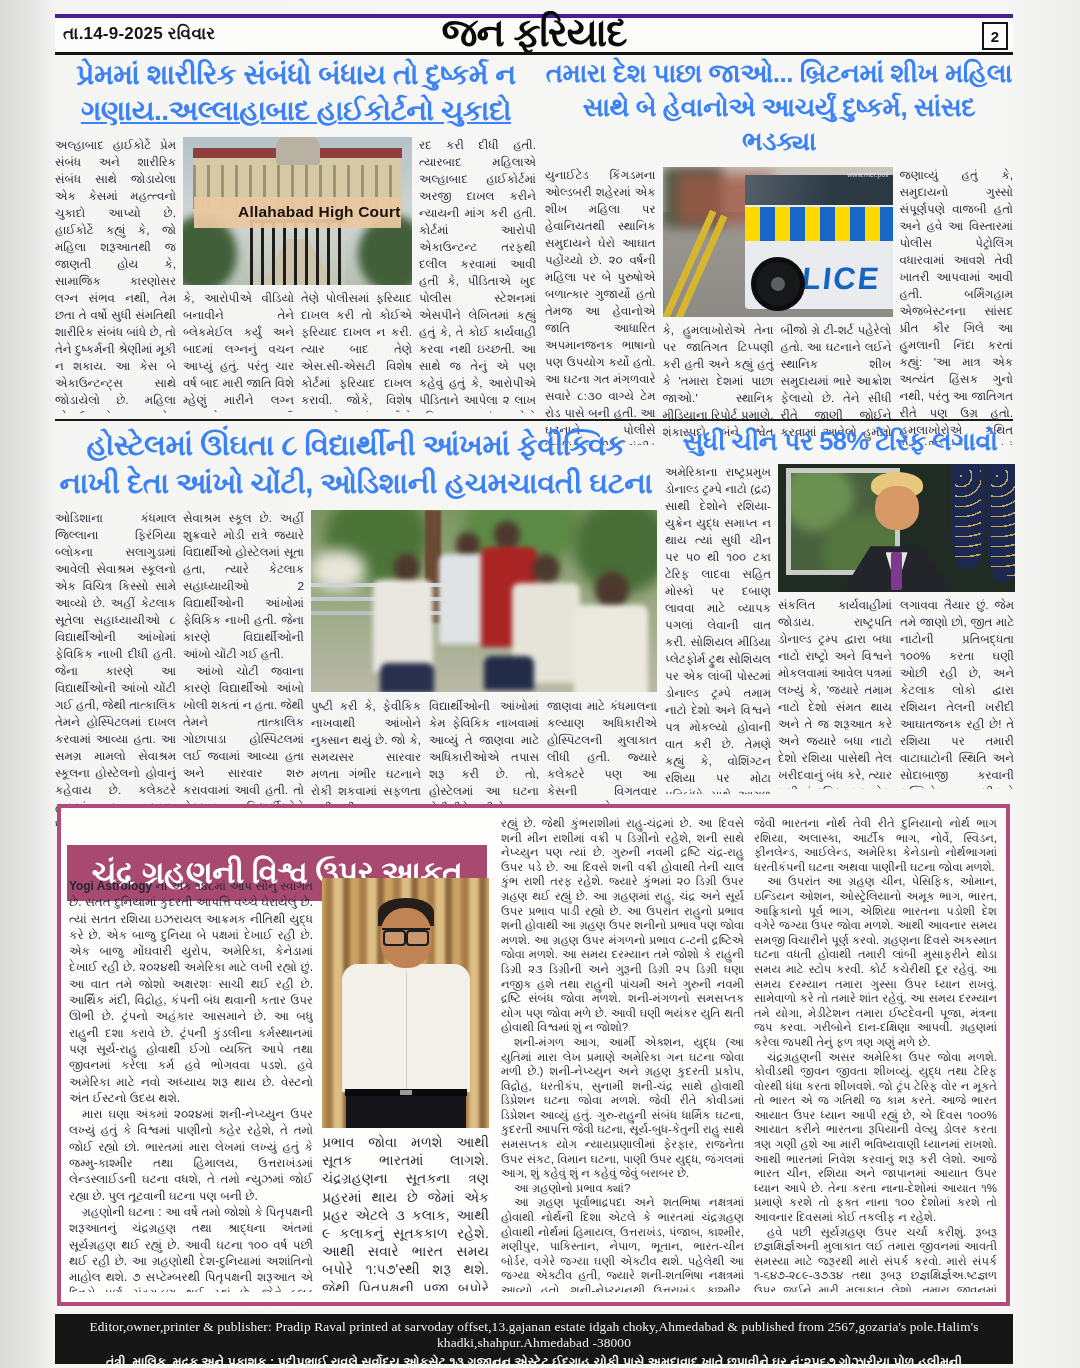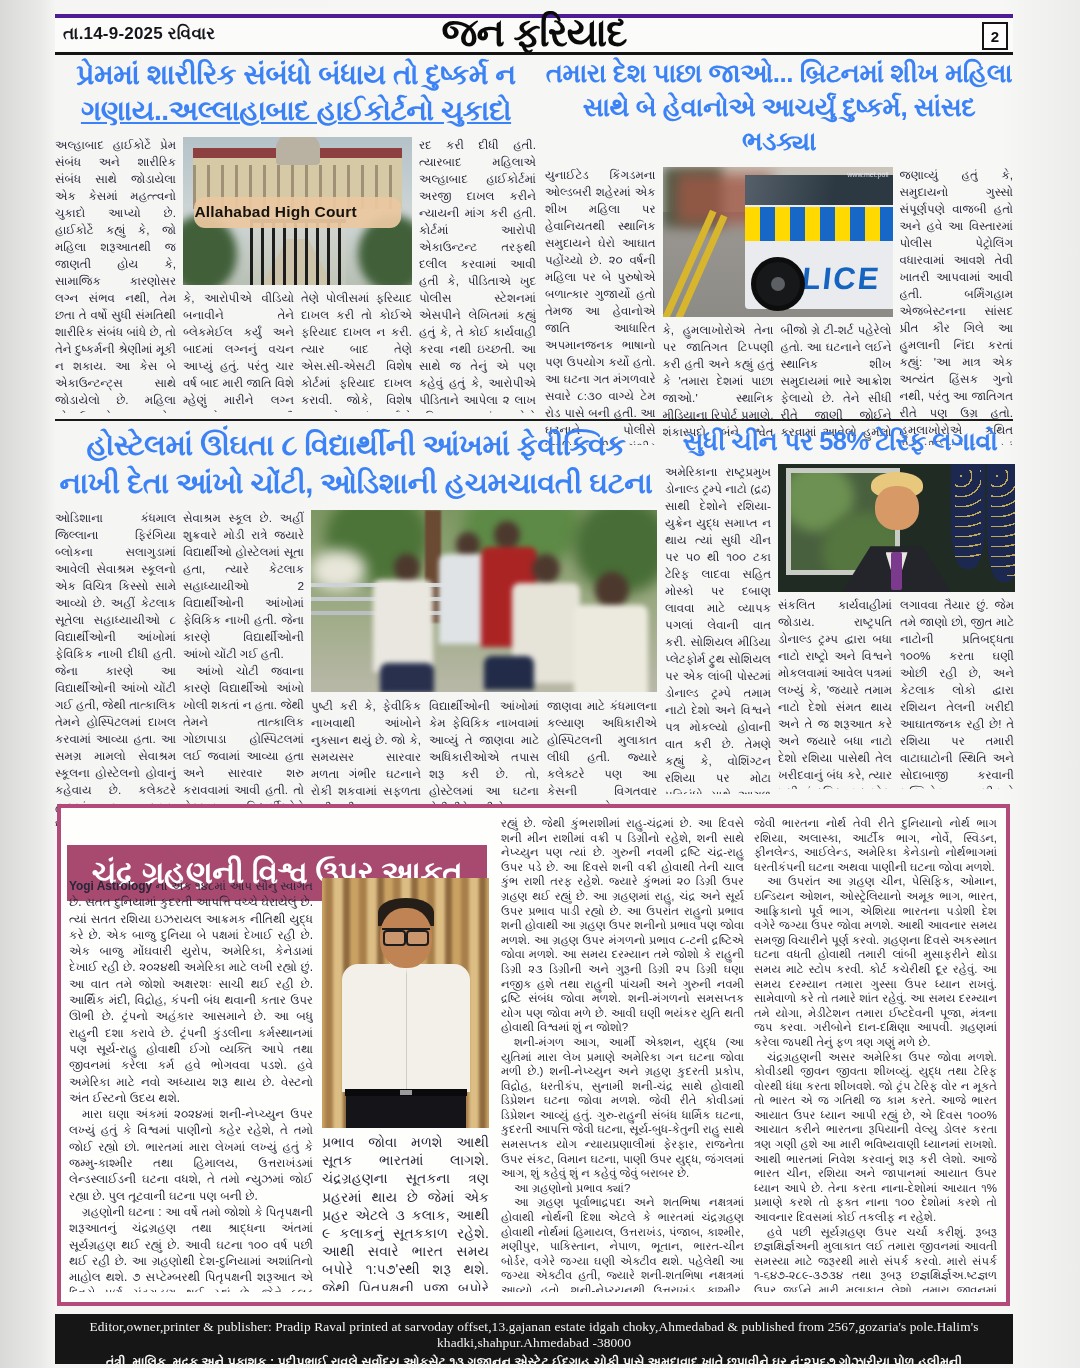--- a/index.html
+++ b/index.html
@@ -29,21 +29,21 @@
   .photo{position:relative;overflow:hidden;background:#9aa49c;}
   
   .sky{position:absolute;inset:0;background:linear-gradient(#b4c2c8,#cfd6d6 55%,#b8c0b4);}
   .bldg{position:absolute;left:10px;right:10px;top:20px;height:52px;background:#d6c9a6;}
   .roof{position:absolute;left:0;right:0;top:-9px;height:10px;background:#8e4040;}
   .dome{position:absolute;left:50%;top:-26px;width:44px;height:34px;margin-left:-22px;border-radius:50% 50% 10% 10%;background:#b9b1a2;}
   .winds{position:absolute;inset:8px 0 0 0;background:repeating-linear-gradient(90deg,rgba(60,40,30,.35) 0 3px,transparent 3px 14px);}
   .tree{position:absolute;width:70px;height:78px;border-radius:50%;background:#41603a;filter:blur(4px);}
   .gate{position:absolute;left:50%;bottom:0;width:96px;height:62px;margin-left:-48px;background:repeating-linear-gradient(90deg,#1d1d1d 0 3px,rgba(220,215,195,.25) 3px 11px);border-top:4px solid #1d1d1d;}
   .path{position:absolute;left:50%;bottom:0;width:70px;height:46px;margin-left:-35px;background:#c9bb9c;clip-path:polygon(35% 0,65% 0,100% 100%,0 100%);opacity:.85;}
-  .hclabel{position:absolute;left:5%;right:5%;top:41%;background:rgba(235,200,160,.93);color:#16120c;font-weight:800;font-size:15.5px;text-align:left;padding:4px 0;letter-spacing:.2px;border-radius:11px;}
+  .hclabel{position:absolute;left:5%;right:5%;top:41%;background:rgba(235,200,160,.93);color:#16120c;font-weight:800;font-size:15.5px;text-align:right;padding:4px 0;letter-spacing:.2px;}
   
   .street{position:absolute;inset:0;background:linear-gradient(#c9c5bb 0 30%,#9b9892 30%,#8d8b86);}
   .houseblob{position:absolute;left:6%;top:4%;width:42%;height:34%;background:#a05846;filter:blur(7px);opacity:.8;}
   .treeblob{position:absolute;left:0;top:0;width:26%;height:40%;background:#4d5844;filter:blur(6px);}
   .ylines{position:absolute;left:10%;bottom:-6px;width:7px;height:78%;background:#d7b62e;transform:rotate(24deg);box-shadow:12px 0 0 #d7b62e;}
   .car{position:absolute;right:0;top:8px;width:64%;height:134px;background:#e9ebee;border-radius:4px 0 0 4px;}
   .carwin{position:absolute;left:0;right:0;top:0;height:30px;background:linear-gradient(100deg,#55606a,#2c3842 60%);}
   .batten{position:absolute;left:0;right:0;top:32px;height:34px;background:repeating-linear-gradient(90deg,#ffd900 0 15px,#1767c6 15px 30px);}
   .police-word{position:absolute;left:8px;right:0;bottom:8px;font-size:31px;font-weight:900;color:#1464c0;letter-spacing:2px;transform:skewX(-6deg);}
   .wheel{position:absolute;left:6px;bottom:-2px;width:44px;height:44px;border-radius:50%;background:#17181a;border:5px solid #0d0d0e;}

